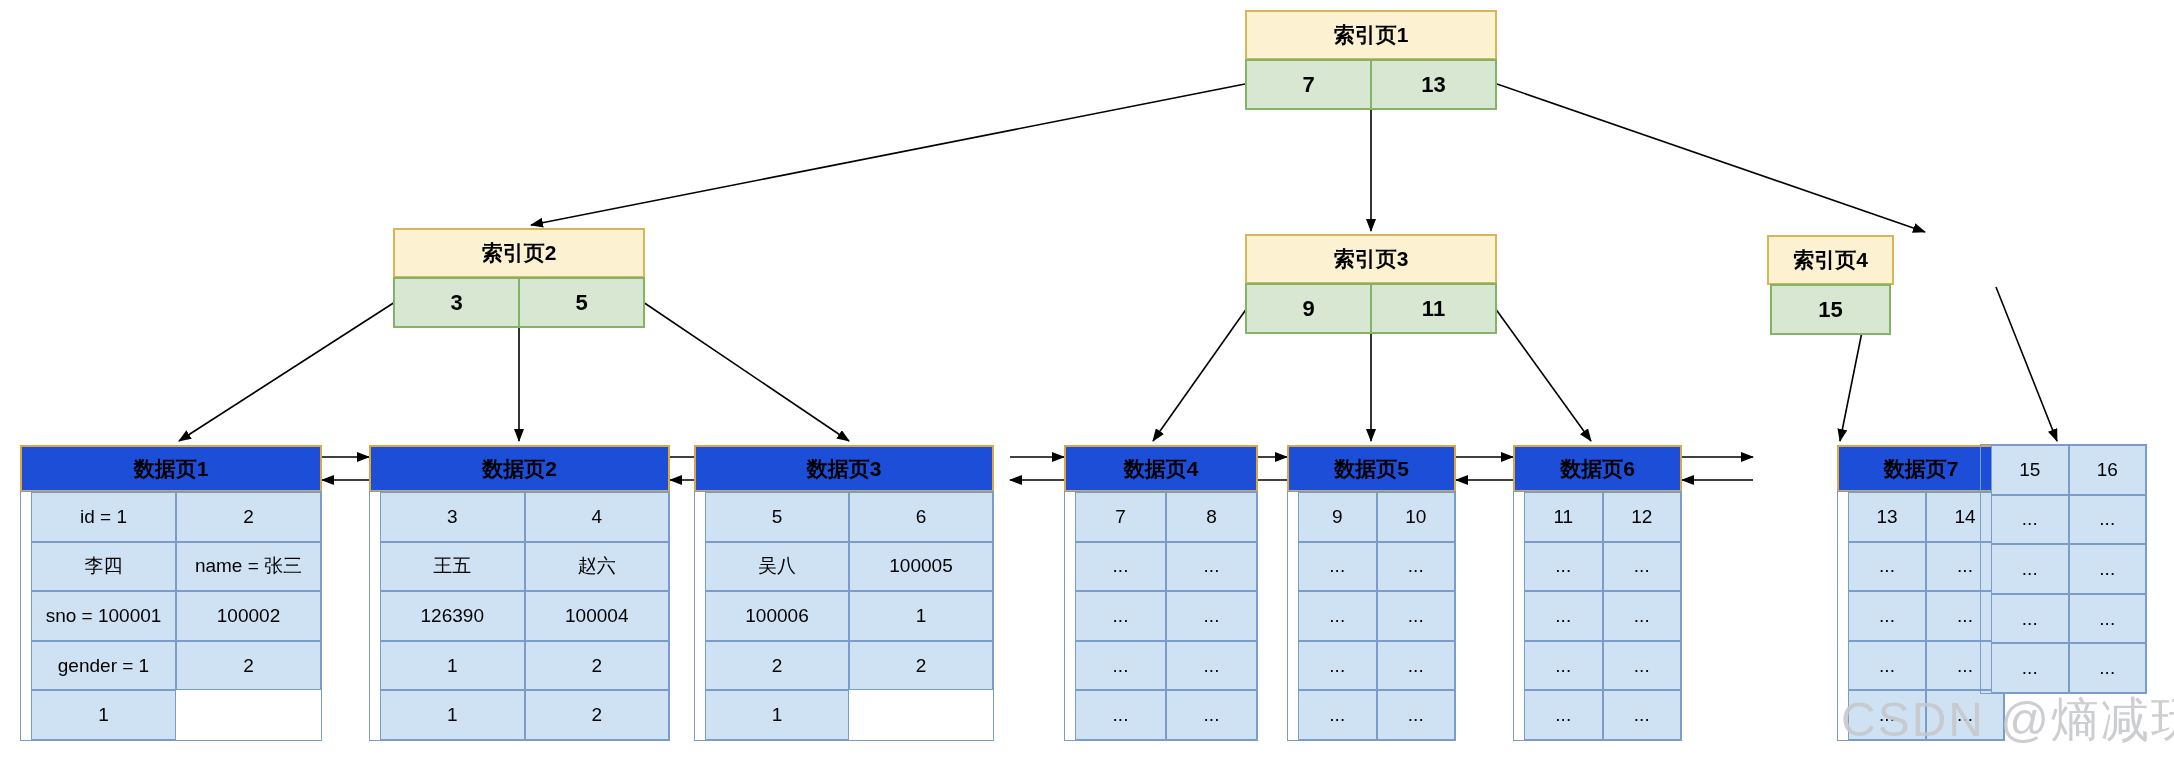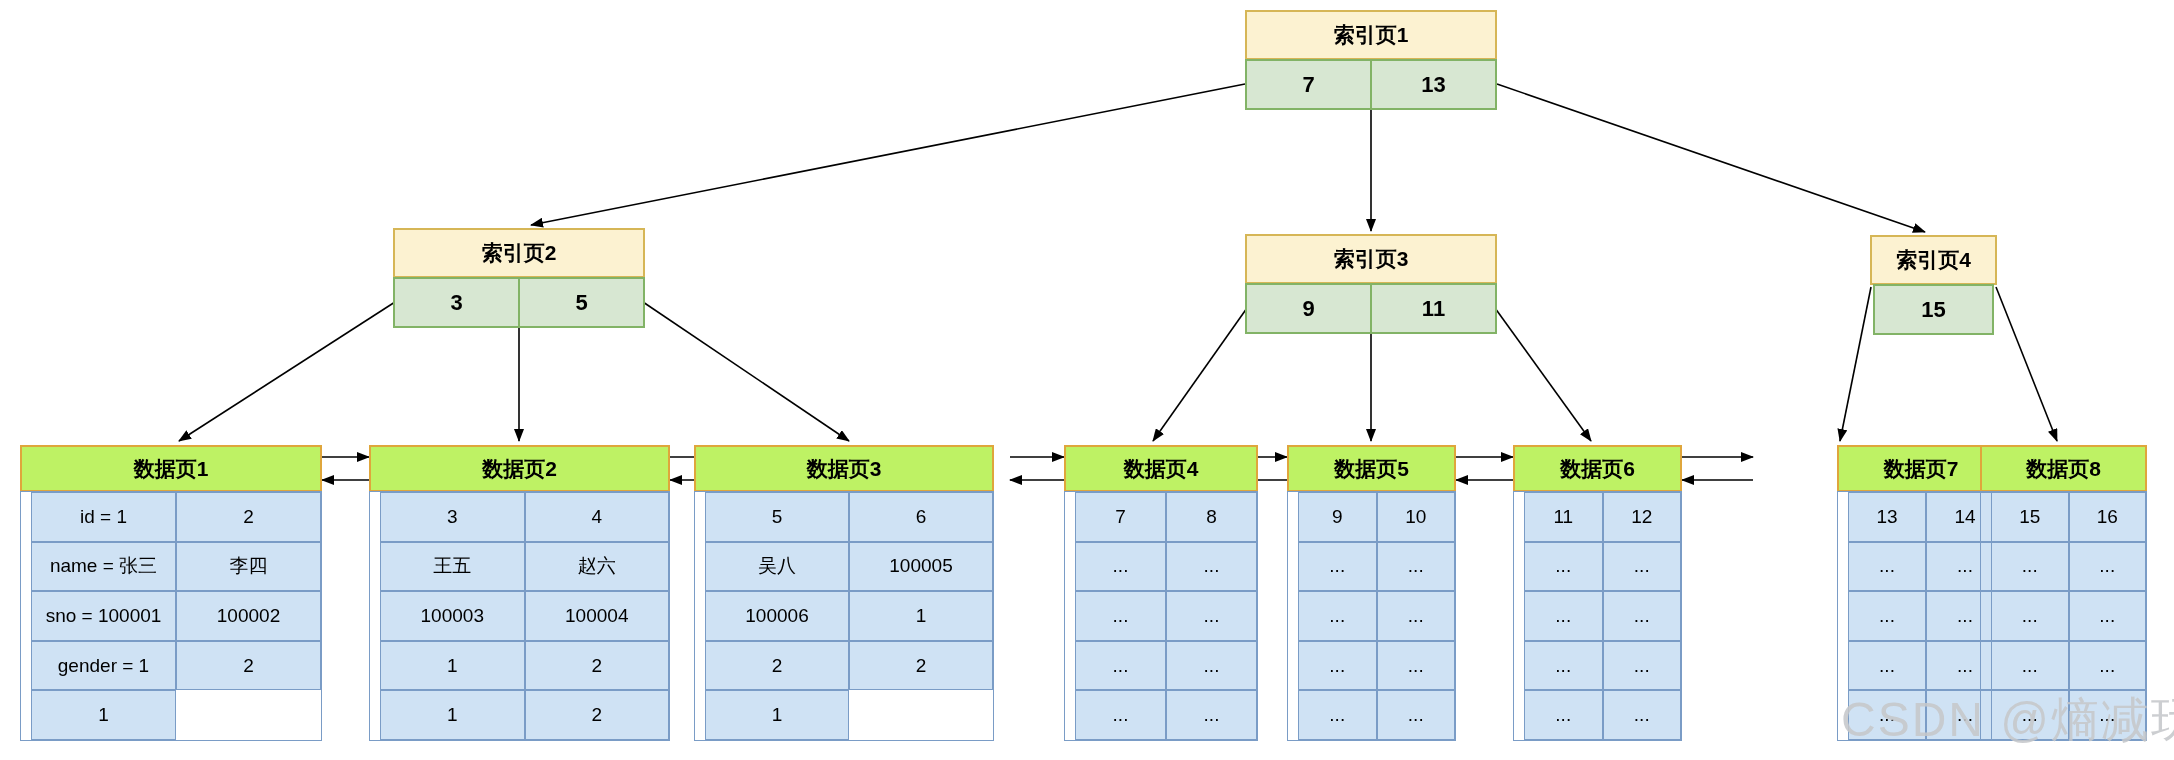--- a/index.html
+++ b/index.html
@@ -21,21 +21,21 @@
   .idx-cell{
     box-sizing:border-box; flex:1; background:#D7E7D2; border:2px solid #82B366;
     display:flex; align-items:center; justify-content:center;
     font-size:22px; font-weight:bold; margin-top:-1px;
   }
   .idx-cell + .idx-cell{ border-left:none; }
 
   
   .dp-header{
     box-sizing:border-box; height:47px;
-    background:#bef264; border:2px solid #DFA63C;
+    background:#1d4ed8; border:2px solid #DFA63C;
     display:flex; align-items:center; justify-content:center;
     font-size:21px; font-weight:bold;
   }
   .dp-grid{
     display:grid; grid-template-columns:1fr 1fr; grid-auto-rows:49.6px;
     border:1px solid #7A9CC6; margin-top:-1px;padding-left:10px;
   }
   .dc{
     box-sizing:border-box; background:#CFE2F4; border:1px solid #7A9CC6;
     display:flex; align-items:center; justify-content:center;
@@ -111,50 +111,50 @@
   </div>
 
   <div class="box" style="left:1245px;top:234px;width:252px">
     <div class="idx-header">索引页3</div>
     <div class="idx-cells">
       <div class="idx-cell">9</div>
       <div class="idx-cell">11</div>
     </div>
   </div>
 
-  <div class="box" style="left:1870px;top:235px;width:127px">
+  <div class="box" style="left:1767px;top:235px;width:127px">
     <div class="idx-header">索引页4</div>
     <div class="idx-cells" style="margin:0 3px">
       <div class="idx-cell">15</div>
     </div>
   </div>
 
   <div class="box" style="left:20px;top:445px;width:302px">
     <div class="dp-header">数据页1</div>
     <div class="dp-grid">
       <div class="dc">id = 1</div>
       <div class="dc">2</div>
+      <div class="dc">李四</div>
       <div class="dc">name = 张三</div>
-      <div class="dc">李四</div>
       <div class="dc">sno = 100001</div>
       <div class="dc">100002</div>
       <div class="dc">gender = 1</div>
       <div class="dc">2</div>
       <div class="dc">1</div>
     </div>
   </div>
 
   <div class="box" style="left:369px;top:445px;width:301px">
     <div class="dp-header">数据页2</div>
     <div class="dp-grid">
       <div class="dc">3</div>
       <div class="dc">4</div>
       <div class="dc">王五</div>
       <div class="dc">赵六</div>
-      <div class="dc">100003</div>
+      <div class="dc">126390</div>
       <div class="dc">100004</div>
       <div class="dc">1</div>
       <div class="dc">2</div>
       <div class="dc">1</div>
       <div class="dc">2</div>
     </div>
   </div>
 
   <div class="box" style="left:694px;top:445px;width:300px">
     <div class="dp-header">数据页3</div>
@@ -229,21 +229,20 @@
       <div class="dc">...</div>
       <div class="dc">...</div>
       <div class="dc">...</div>
       <div class="dc">...</div>
       <div class="dc">...</div>
       <div class="dc">...</div>
     </div>
   </div>
 
   <div class="box" style="left:1980px;top:445px;width:167px">
-    <div class="dp-header">数据页8</div>
     <div class="dp-grid">
       <div class="dc">15</div>
       <div class="dc">16</div>
       <div class="dc">...</div>
       <div class="dc">...</div>
       <div class="dc">...</div>
       <div class="dc">...</div>
       <div class="dc">...</div>
       <div class="dc">...</div>
       <div class="dc">...</div>

